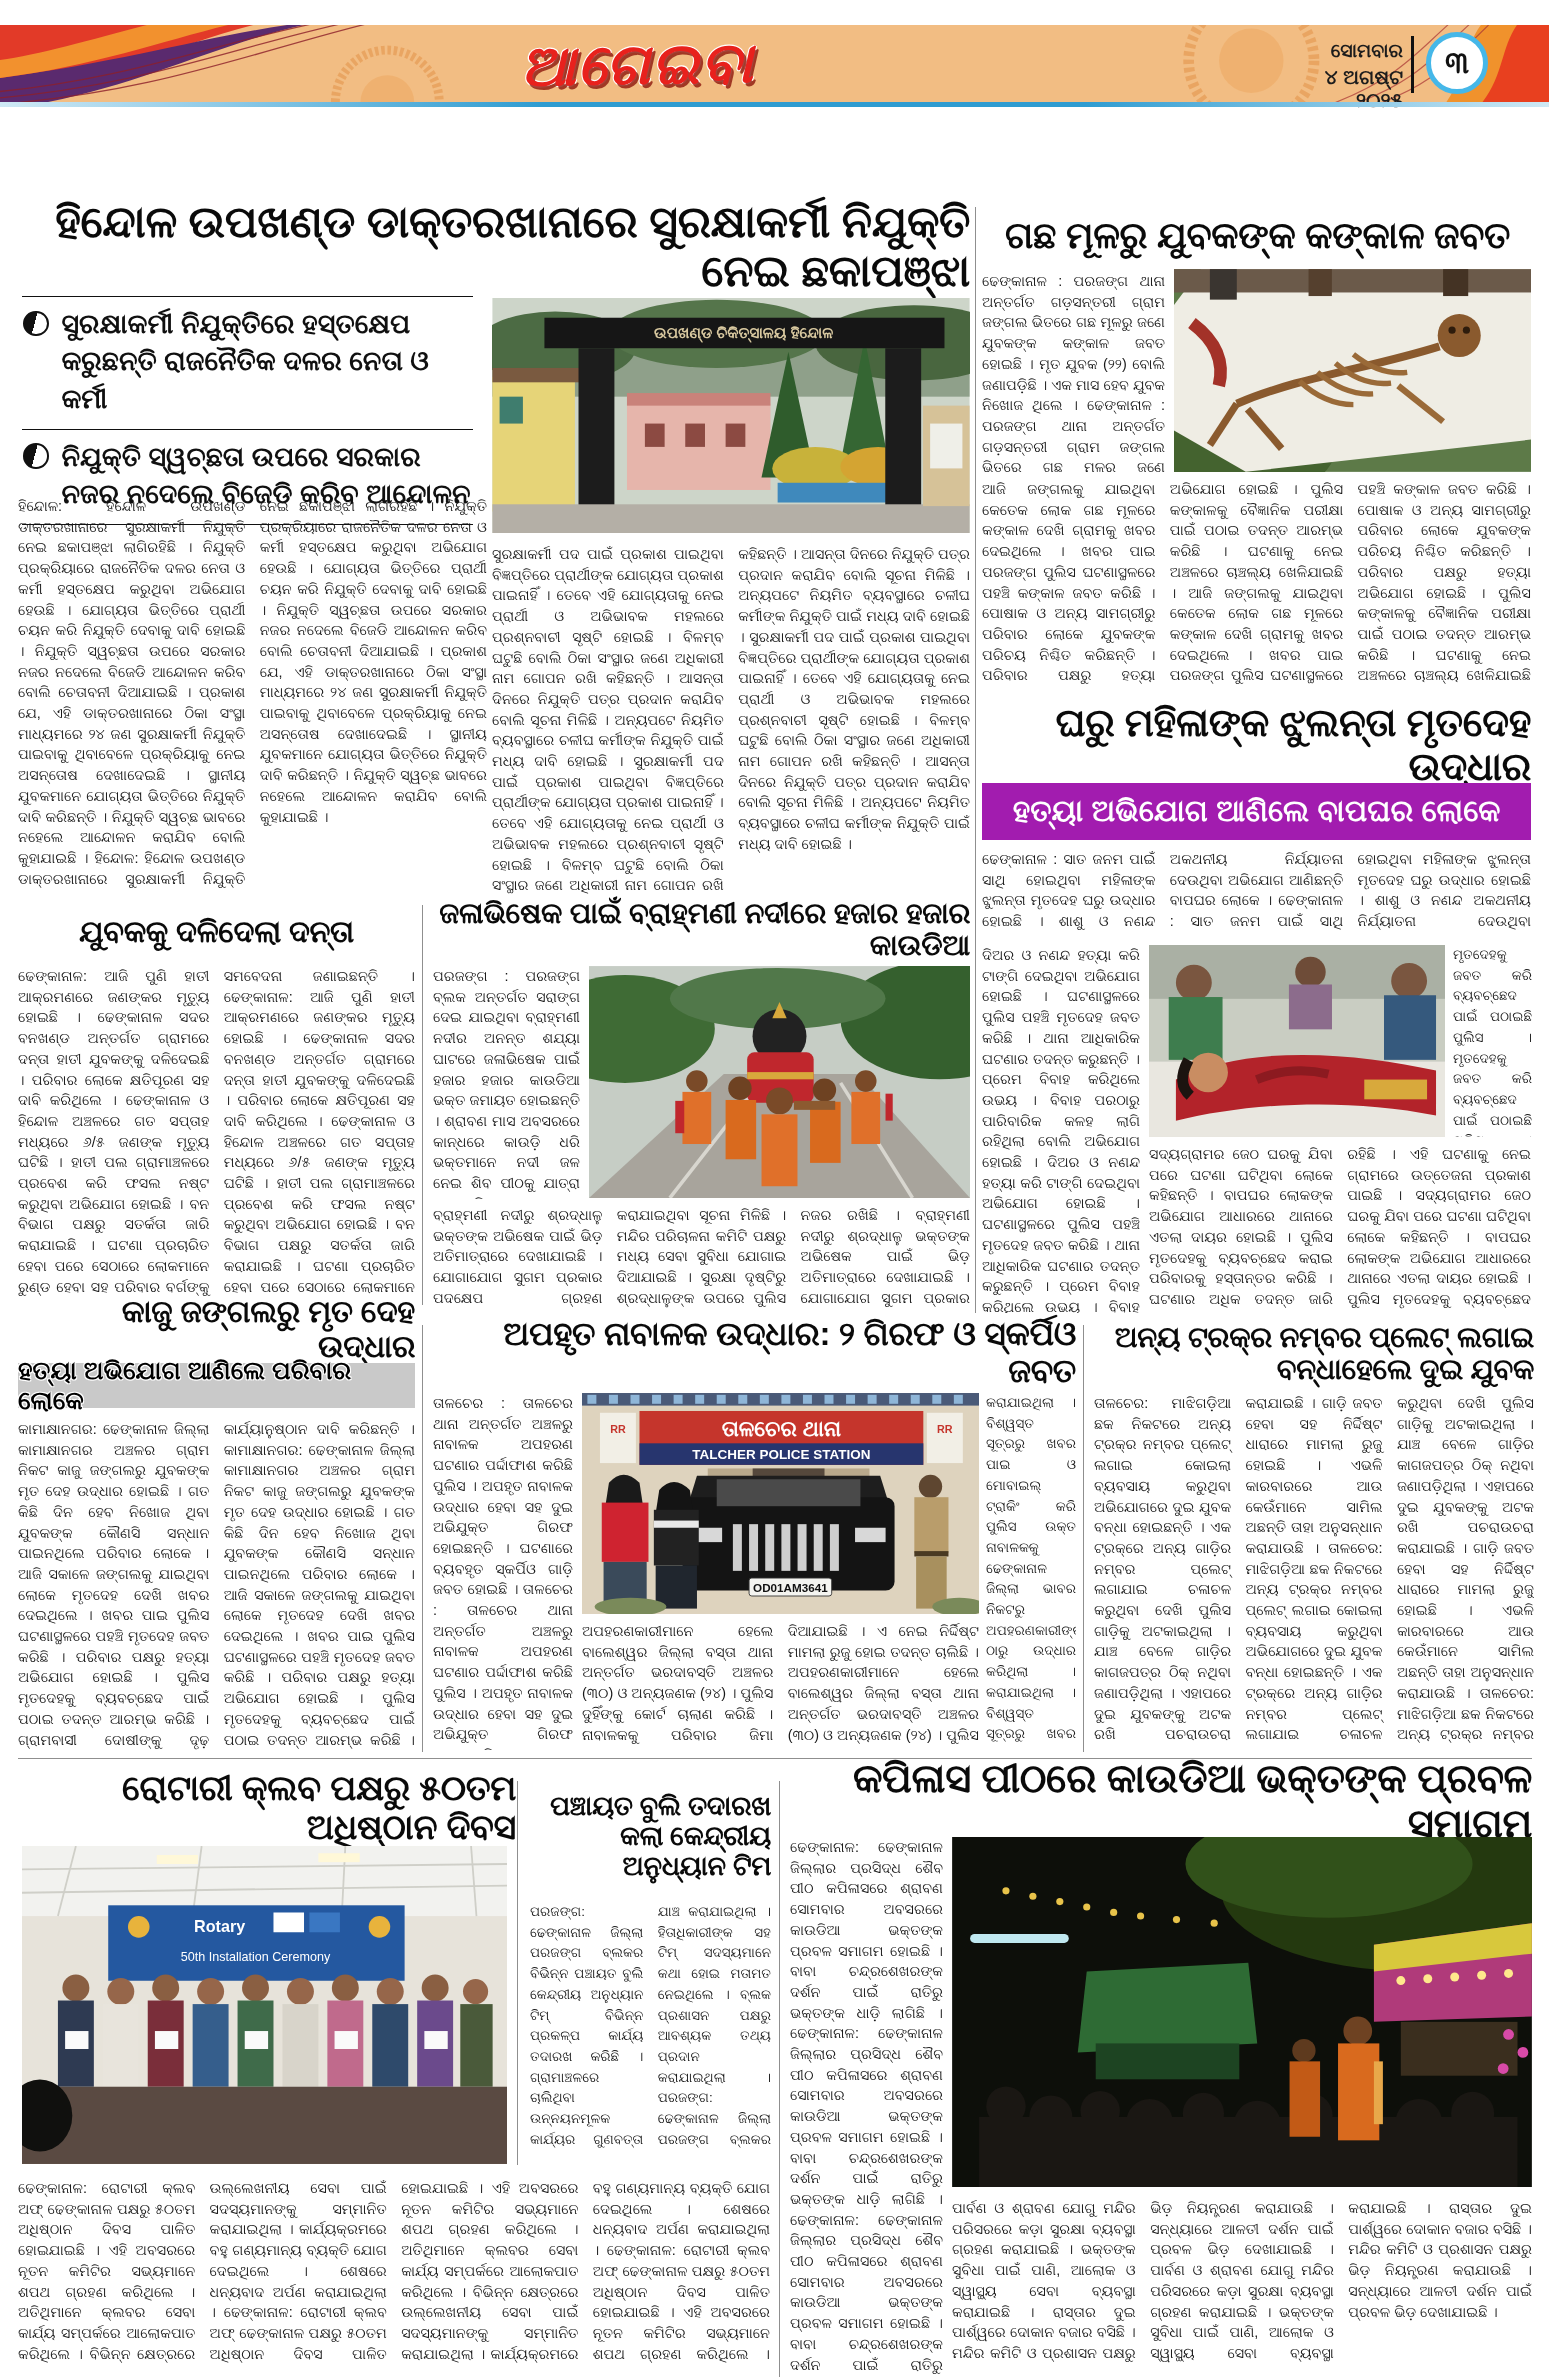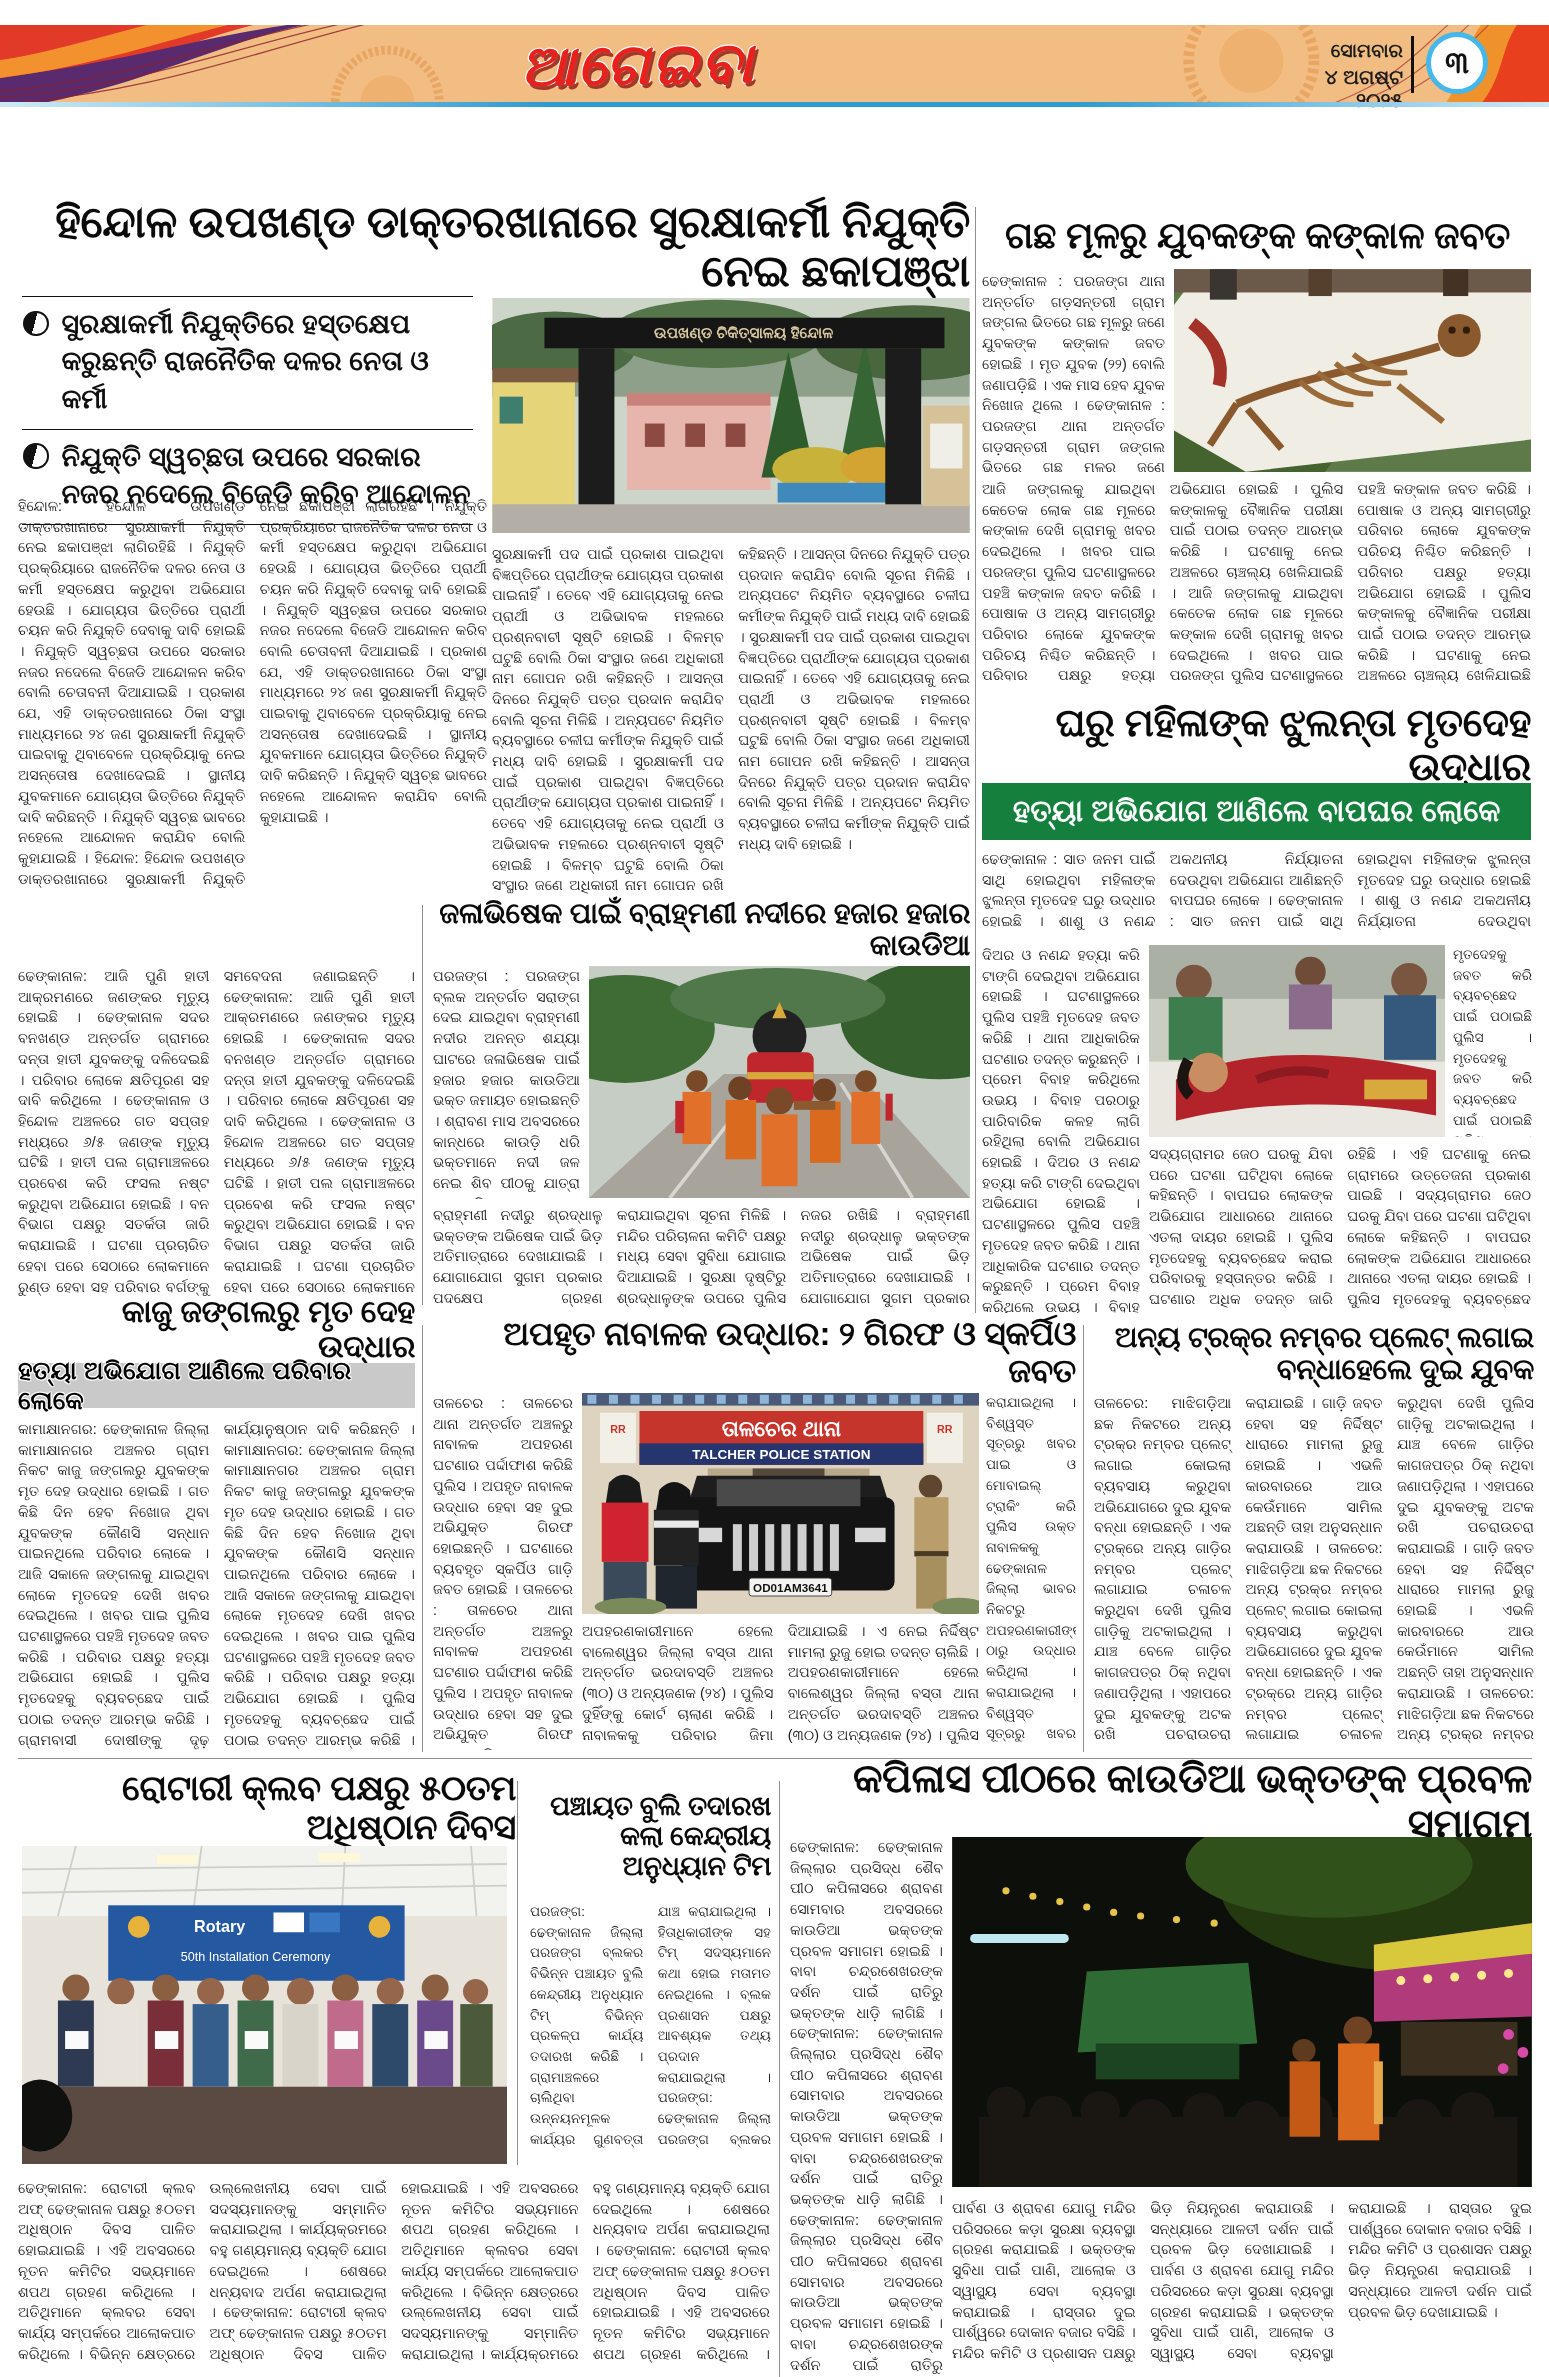--- a/index.html
+++ b/index.html
@@ -30,21 +30,21 @@
   .c4{column-count:4;column-gap:14.4px;}
   .vdiv{width:0.9px;background:#8f8f8f;}
   .hdiv{height:0.9px;background:#8f8f8f;}
   
   #bullet-box{left:21.5px;top:296px;width:451px;border-top:1.8px solid #111;}
   .bullet-row{display:flex;align-items:flex-start;gap:12.6px;border-bottom:1.8px solid #111;
       padding:9px 1.8px 10.8px 1.8px;font-size:27px;font-weight:bold;color:#101010;line-height:1.38;}
   .bullet-dot{flex:0 0 21.5px;width:21.5px;height:21.5px;margin-top:4.5px;border:2.7px solid #111;border-radius:50%;
       background:linear-gradient(105deg,#111 45%,#fff 45%);}
   
-  .banner-black{background:#15803d;color:#ffffff;font-weight:bold;display:flex;align-items:center;justify-content:center;}
+  .banner-black{background:#a21caf;color:#ffffff;font-weight:bold;display:flex;align-items:center;justify-content:center;}
   .banner-gray{background:#c9c9c9;color:#000;font-weight:bold;display:flex;align-items:center;justify-content:center;
       text-shadow:-0.9px -0.9px 0 #fff,0.9px -0.9px 0 #fff,-0.9px 0.9px 0 #fff,0.9px 0.9px 0 #fff;}
   svg{display:block;}
 </style>
 </head>
 <body>
 
 <div id="page">
 
   <div class="abs" id="header-band">
@@ -195,20 +195,21 @@
       <circle cx="66" cy="142" r="22" fill="#c98d62"></circle>
       <path d="M44,128 q-14,26 2,40" stroke="#1c1410" stroke-width="12" fill="none"></path>
       <path d="M120,150 q40,-16 80,-6" stroke="#8c1a20" stroke-width="10" fill="none"></path>
       <rect x="240" y="150" width="70" height="22" fill="#d8a93c"></rect>
     </svg>
   </div>
 
   <div class="abs bt" style="left:1453px;top:945px;width:79px;height:192px;font-size:13.5px;">ମୃତଦେହକୁ ଜବତ କରି ବ୍ୟବଚ୍ଛେଦ ପାଇଁ ପଠାଇଛି ପୁଲିସ । ମୃତଦେହକୁ ଜବତ କରି ବ୍ୟବଚ୍ଛେଦ ପାଇଁ ପଠାଇଛି ପୁଲିସ । ମୃତଦେହକୁ ଜବତ କରି ବ୍ୟବଚ୍ଛେଦ ପାଇଁ ପଠାଇଛି ପୁଲିସ ।</div>
   <div class="abs bt c2" style="left:1149px;top:1144px;width:382px;height:169px;">ସଦ୍ୟଗ୍ରାମର ଜେଠ ଘରକୁ ଯିବା ପରେ ଘଟଣା ଘଟିଥିବା ଲୋକେ କହିଛନ୍ତି । ବାପଘର ଲୋକଙ୍କ ଅଭିଯୋଗ ଆଧାରରେ ଥାନାରେ ଏତଲା ଦାୟର ହୋଇଛି । ପୁଲିସ ମୃତଦେହକୁ ବ୍ୟବଚ୍ଛେଦ କରାଇ ପରିବାରକୁ ହସ୍ତାନ୍ତର କରିଛି । ଘଟଣାର ଅଧିକ ତଦନ୍ତ ଜାରି ରହିଛି । ଏହି ଘଟଣାକୁ ନେଇ ଗ୍ରାମରେ ଉତ୍ତେଜନା ପ୍ରକାଶ ପାଇଛି । ସଦ୍ୟଗ୍ରାମର ଜେଠ ଘରକୁ ଯିବା ପରେ ଘଟଣା ଘଟିଥିବା ଲୋକେ କହିଛନ୍ତି । ବାପଘର ଲୋକଙ୍କ ଅଭିଯୋଗ ଆଧାରରେ ଥାନାରେ ଏତଲା ଦାୟର ହୋଇଛି । ପୁଲିସ ମୃତଦେହକୁ ବ୍ୟବଚ୍ଛେଦ କରାଇ ପରିବାରକୁ ହସ୍ତାନ୍ତର କରିଛି । ଘଟଣାର ଅଧିକ ତଦନ୍ତ ଜାରି ରହିଛି । ଏହି ଘଟଣାକୁ ନେଇ ଗ୍ରାମରେ ଉତ୍ତେଜନା ପ୍ରକାଶ ପାଇଛି ।</div>
 
+  <div class="abs hl" style="left:18px;top:907px;width:397px;height:48px;font-size:30.5px;">ଯୁବକକୁ ଦଳିଦେଲା ଦନ୍ତା</div>
   <div class="abs bt c2" style="left:18px;top:966px;width:397px;height:336px;">ଢେଙ୍କାନାଳ: ଆଜି ପୁଣି ହାତୀ ଆକ୍ରମଣରେ ଜଣଙ୍କର ମୃତ୍ୟୁ ହୋଇଛି । ଢେଙ୍କାନାଳ ସଦର ବନଖଣ୍ଡ ଅନ୍ତର୍ଗତ ଗ୍ରାମରେ ଦନ୍ତା ହାତୀ ଯୁବକଙ୍କୁ ଦଳିଦେଇଛି । ପରିବାର ଲୋକେ କ୍ଷତିପୂରଣ ସହ ଦାବି କରିଥିଲେ । ଢେଙ୍କାନାଳ ଓ ହିନ୍ଦୋଳ ଅଞ୍ଚଳରେ ଗତ ସପ୍ତାହ ମଧ୍ୟରେ ୬/୫ ଜଣଙ୍କ ମୃତ୍ୟୁ ଘଟିଛି । ହାତୀ ପଲ ଗ୍ରାମାଞ୍ଚଳରେ ପ୍ରବେଶ କରି ଫସଲ ନଷ୍ଟ କରୁଥିବା ଅଭିଯୋଗ ହୋଇଛି । ବନ ବିଭାଗ ପକ୍ଷରୁ ସତର୍କତା ଜାରି କରାଯାଇଛି । ଘଟଣା ପ୍ରଚାରିତ ହେବା ପରେ ସେଠାରେ ଲୋକମାନେ ରୁଣ୍ଡ ହେବା ସହ ପରିବାର ବର୍ଗଙ୍କୁ ସମବେଦନା ଜଣାଇଛନ୍ତି । ଢେଙ୍କାନାଳ: ଆଜି ପୁଣି ହାତୀ ଆକ୍ରମଣରେ ଜଣଙ୍କର ମୃତ୍ୟୁ ହୋଇଛି । ଢେଙ୍କାନାଳ ସଦର ବନଖଣ୍ଡ ଅନ୍ତର୍ଗତ ଗ୍ରାମରେ ଦନ୍ତା ହାତୀ ଯୁବକଙ୍କୁ ଦଳିଦେଇଛି । ପରିବାର ଲୋକେ କ୍ଷତିପୂରଣ ସହ ଦାବି କରିଥିଲେ । ଢେଙ୍କାନାଳ ଓ ହିନ୍ଦୋଳ ଅଞ୍ଚଳରେ ଗତ ସପ୍ତାହ ମଧ୍ୟରେ ୬/୫ ଜଣଙ୍କ ମୃତ୍ୟୁ ଘଟିଛି । ହାତୀ ପଲ ଗ୍ରାମାଞ୍ଚଳରେ ପ୍ରବେଶ କରି ଫସଲ ନଷ୍ଟ କରୁଥିବା ଅଭିଯୋଗ ହୋଇଛି । ବନ ବିଭାଗ ପକ୍ଷରୁ ସତର୍କତା ଜାରି କରାଯାଇଛି । ଘଟଣା ପ୍ରଚାରିତ ହେବା ପରେ ସେଠାରେ ଲୋକମାନେ ରୁଣ୍ଡ ହେବା ସହ ପରିବାର ବର୍ଗଙ୍କୁ ସମବେଦନା ଜଣାଇଛନ୍ତି ।</div>
   <div class="abs vdiv" style="left:422px;top:905px;height:400px;"></div>
 
   <div class="abs hl" style="left:433px;top:903px;width:537px;height:52px;font-size:29px;">ଜଳାଭିଷେକ ପାଇଁ ବ୍ରାହ୍ମଣୀ ନଦୀରେ ହଜାର ହଜାର କାଉଡିଆ</div>
   <div class="abs bt" style="left:433px;top:966px;width:147px;height:233px;">ପରଜଙ୍ଗ : ପରଜଙ୍ଗ ବ୍ଲକ ଅନ୍ତର୍ଗତ ସରାଙ୍ଗ ଦେଇ ଯାଇଥିବା ବ୍ରାହ୍ମଣୀ ନଦୀର ଅନନ୍ତ ଶଯ୍ୟା ଘାଟରେ ଜଳାଭିଷେକ ପାଇଁ ହଜାର ହଜାର କାଉଡିଆ ଭକ୍ତ ଜମାୟତ ହୋଇଛନ୍ତି । ଶ୍ରାବଣ ମାସ ଅବସରରେ କାନ୍ଧରେ କାଉଡ଼ି ଧରି ଭକ୍ତମାନେ ନଦୀ ଜଳ ନେଇ ଶିବ ପୀଠକୁ ଯାତ୍ରା କରୁଛନ୍ତି ।</div>
 
   <div class="abs" style="left:589px;top:966px;width:381px;height:232px;">
     <svg width="381" height="232" viewBox="0 0 424 258">
       <rect width="424" height="258" fill="#c6cdc5"></rect>
       <ellipse cx="40" cy="70" rx="100" ry="60" fill="#3f6b35"></ellipse>

